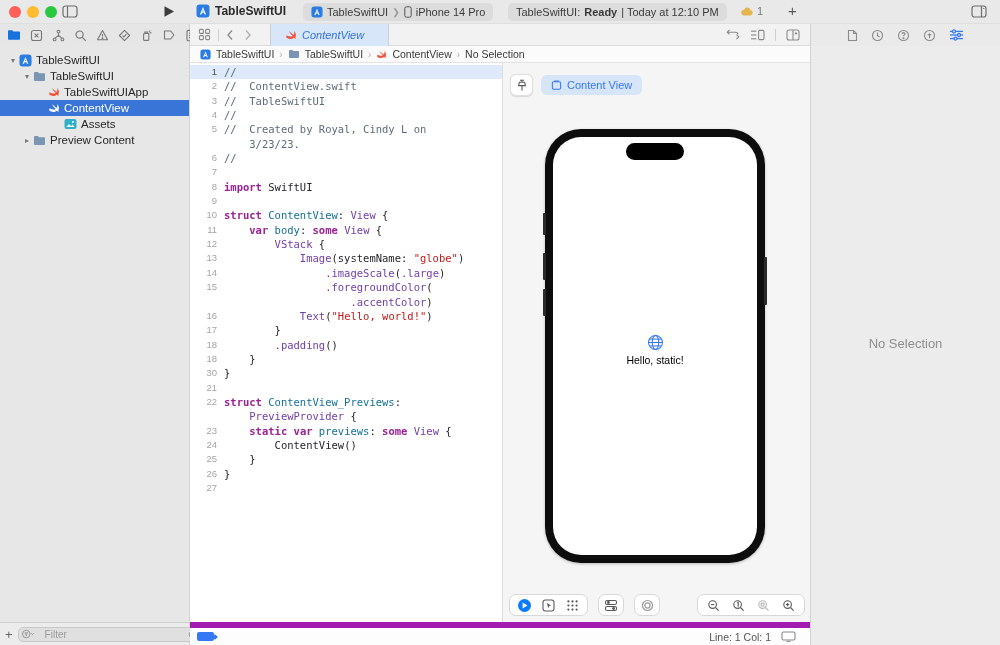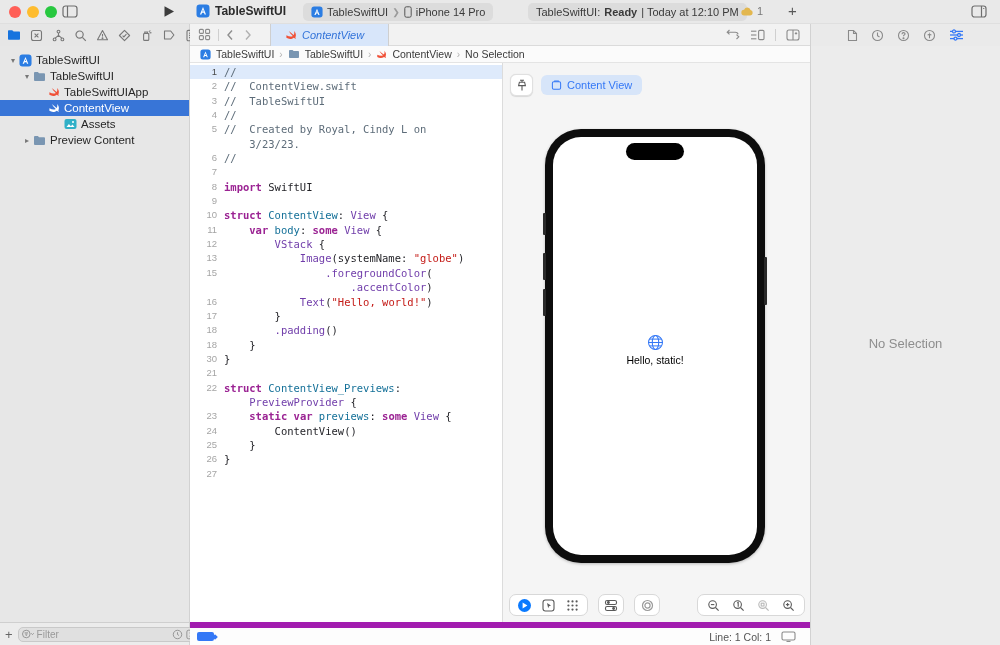--- a/index.html
+++ b/index.html
@@ -33,21 +33,21 @@
 
   
   .sidebar { position:absolute; left:0; top:46px; width:190px; height:576px; background:#E7E7E7; border-right:1px solid #D2D2D2; padding-top:6px; }
   .nav-row { height:16px; display:flex; align-items:center; font-size:11.5px; color:#262626; white-space:nowrap; }
   .nav-row.sel { background:#3875D7; color:#fff; }
   .disc { width:10px; font-size:8px; color:#777; text-align:center; flex:0 0 10px; }
   .nav-row.sel .disc { color:#fff; }
   .nav-ic { width:15px; flex:0 0 15px; display:flex; align-items:center; justify-content:center; }
   .nav-lb { margin-left:3px; }
   .sidebar-bottom { position:absolute; left:0; top:622px; width:190px; height:23px; background:#ECECEC; border-top:1px solid #CFCFCF; border-right:1px solid #D2D2D2; display:flex; align-items:center; padding:0 5px; gap:5px; }
-  .filterfield { flex:1; height:15px; background:#E0E0E0; border:1px solid #C9C9C9; border-radius:5px; display:flex; align-items:center; gap:3px; padding:0 3px; }
+  .filterfield { flex:1; height:15px; background:#E0E0E0; border:1px solid #C9C9C9; border-radius:5px; display:flex; align-items:center; gap:11px; padding:0 3px; }
   .filterfield input { flex:1; border:none; background:transparent; outline:none; font-size:10px; color:#555; min-width:10px; font-family:"Liberation Sans",sans-serif; }
   .filterfield input::placeholder { color:#999; }
 
   
   .editor { position:absolute; left:190px; top:63px; width:312px; height:559px; background:#fff; overflow:hidden; padding-top:2px; }
   .crow { display:flex; height:14.35px; font-family:"DejaVu Sans Mono","Liberation Mono",monospace; font-size:10.5px; line-height:14.35px; white-space:pre; }
   .crow .ln { width:34px; flex:0 0 34px; text-align:right; padding-right:7px; color:#A5A5A5; font-size:9.5px; font-family:"Liberation Sans",sans-serif; }
   .crow.cur { background:#DEEAFB; }
   .crow.cur .ln { color:#4a4a4a; }
   .tk-k { color:#9B2393; font-weight:700; }
@@ -120,21 +120,21 @@
           <rect x="0.5" y="0.5" width="13" height="13" rx="3.2" fill="#2B7DE3"></rect>
           <path d="M7 3.1l3 7.3H8.6L8 8.8H6L5.4 10.4H3.9z M7 5.3L6.4 7.6h1.2z" fill="#fff"></path>
         </svg>
       <span>TableSwiftUI</span>
       <span class="sep">❯</span>
       <svg width="8" height="12" viewBox="0 0 8 12" fill="none" stroke="#555" stroke-width="1">
           <rect x="0.8" y="0.8" width="6.4" height="10.4" rx="1.6"></rect>
         </svg>
       <span>iPhone 14 Pro</span>
     </div>
-    <div class="pill" style="left:528px">
+    <div class="pill" style="left:508px">
       <span>TableSwiftUI:</span>
       <span style="font-weight:700">Ready</span>
       <span>| Today at 12:10 PM</span>
     </div>
     <div class="warnbadge">
       <svg width="13" height="9" viewBox="0 0 13 9">
           <path d="M3.4 8.5a2.9 2.9 0 01-.3-5.8A3.4 3.4 0 019.6 3a2.8 2.8 0 01-.4 5.5z" fill="#E3B74E"></path>
         </svg>
       <span>1</span>
     </div>
@@ -407,20 +407,21 @@
         <div class="crow"><span class="ln">5</span><span><span class="tk-c">//  Created by Royal, Cindy L on</span></span></div>
         <div class="crow"><span class="ln"></span><span><span class="tk-c">    3/23/23.</span></span></div>
         <div class="crow"><span class="ln">6</span><span><span class="tk-c">//</span></span></div>
         <div class="crow"><span class="ln">7</span><span></span></div>
         <div class="crow"><span class="ln">8</span><span><span class="tk-k">import</span><span class="tk-p"> </span><span class="tk-pb">SwiftUI</span></span></div>
         <div class="crow"><span class="ln">9</span><span></span></div>
         <div class="crow"><span class="ln">10</span><span><span class="tk-k">struct</span><span class="tk-p"> </span><span class="tk-d">ContentView</span><span class="tk-p">: </span><span class="tk-t">View</span><span class="tk-p"> {</span></span></div>
         <div class="crow"><span class="ln">11</span><span><span class="tk-p">    </span><span class="tk-k">var</span><span class="tk-p"> </span><span class="tk-d">body</span><span class="tk-p">: </span><span class="tk-k">some</span><span class="tk-p"> </span><span class="tk-t">View</span><span class="tk-p"> {</span></span></div>
         <div class="crow"><span class="ln">12</span><span><span class="tk-p">        </span><span class="tk-t">VStack</span><span class="tk-p"> {</span></span></div>
         <div class="crow"><span class="ln">13</span><span><span class="tk-p">            </span><span class="tk-t">Image</span><span class="tk-p">(systemName: </span><span class="tk-s">"globe"</span><span class="tk-p">)</span></span></div>
+        <div class="crow"><span class="ln">14</span><span><span class="tk-p">                </span><span class="tk-t">.imageScale</span><span class="tk-p">(</span><span class="tk-t">.large</span><span class="tk-p">)</span></span></div>
         <div class="crow"><span class="ln">15</span><span><span class="tk-p">                </span><span class="tk-t">.foregroundColor</span><span class="tk-p">(</span></span></div>
         <div class="crow"><span class="ln"></span><span><span class="tk-p">                    </span><span class="tk-t">.accentColor</span><span class="tk-p">)</span></span></div>
         <div class="crow"><span class="ln">16</span><span><span class="tk-p">            </span><span class="tk-t">Text</span><span class="tk-p">(</span><span class="tk-s">"Hello, world!"</span><span class="tk-p">)</span></span></div>
         <div class="crow"><span class="ln">17</span><span><span class="tk-p">        }</span></span></div>
         <div class="crow"><span class="ln">18</span><span><span class="tk-p">        </span><span class="tk-t">.padding</span><span class="tk-p">()</span></span></div>
         <div class="crow"><span class="ln">18</span><span><span class="tk-p">    }</span></span></div>
         <div class="crow"><span class="ln">30</span><span><span class="tk-p">}</span></span></div>
         <div class="crow"><span class="ln">21</span><span></span></div>
         <div class="crow"><span class="ln">22</span><span><span class="tk-k">struct</span><span class="tk-p"> </span><span class="tk-d">ContentView_Previews</span><span class="tk-p">:</span></span></div>
         <div class="crow"><span class="ln"></span><span><span class="tk-p">    </span><span class="tk-t">PreviewProvider</span><span class="tk-p"> {</span></span></div>

